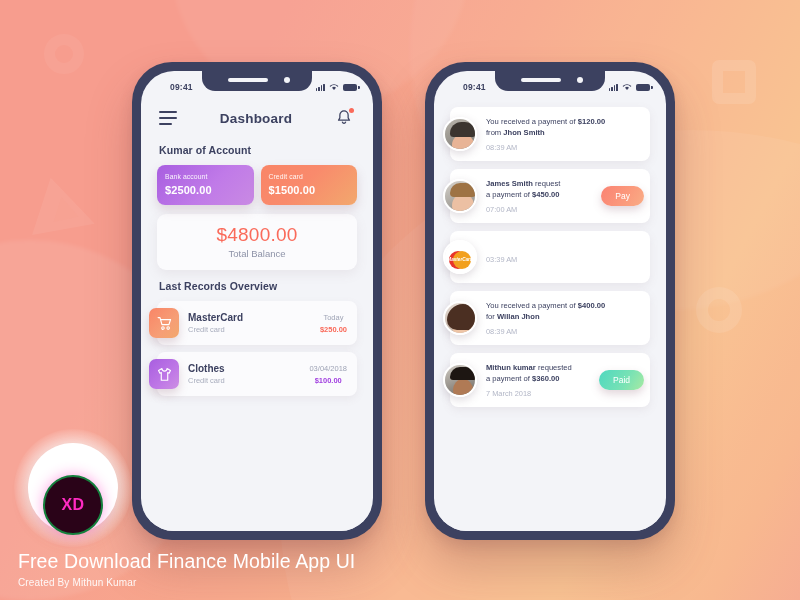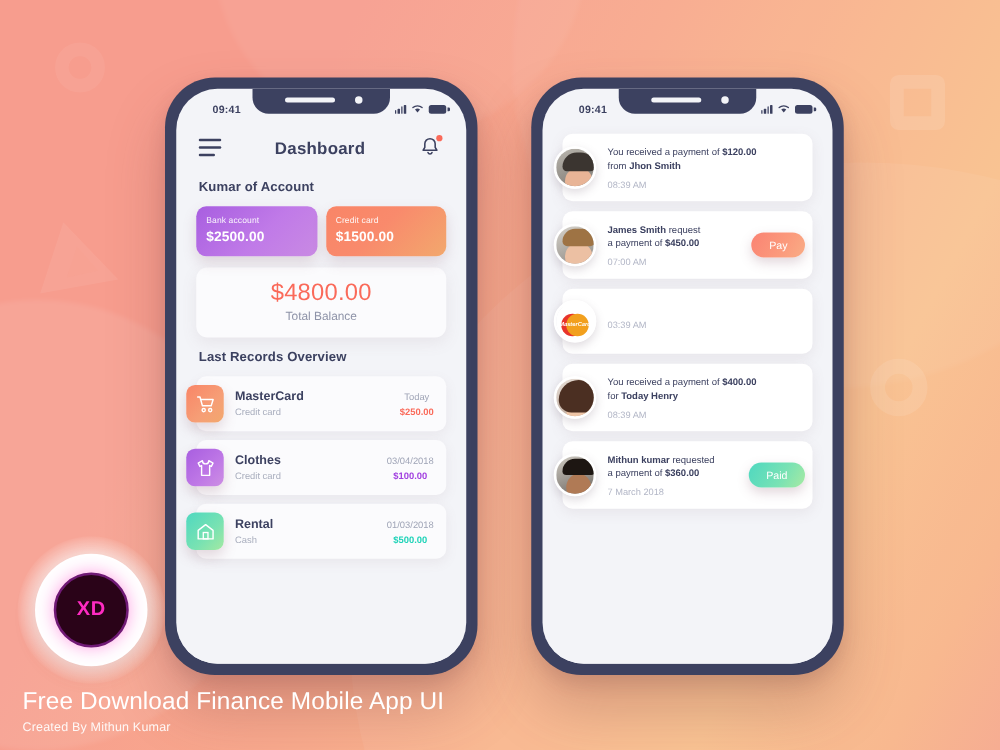--- a/index.html
+++ b/index.html
@@ -209,23 +209,23 @@
   .xd-halo {
     position:absolute; left:14px; top:429px; width:118px; height:118px;
     border-radius:50%; background:radial-gradient(circle, rgba(255,255,255,0.55) 55%, rgba(255,255,255,0) 72%);
   }
   .xd-ring {
     position:absolute; left:28px; top:443px; width:90px; height:90px;
     border-radius:50%; background:#fff;
     box-shadow:0 6px 18px rgba(150,80,80,0.16);
   }
   .xd-core {
-    position:absolute; left:43px; top:458px; width:60px; height:60px;
+    position:absolute; left:43px; top:475px; width:60px; height:60px;
     border-radius:50%; background:#2a0318;
-    border:2px solid #701a75;
+    border:2px solid #15803d;
     display:flex; align-items:center; justify-content:center;
     box-shadow:0 0 14px rgba(255,43,194,0.45);
   }
   .xd-core span { color:#ff2bc2; font-size:16px; font-weight:bold; letter-spacing:.5px; }
 
   
   .caption { position:absolute; left:18px; bottom:12px; }
   .caption-main { font-size:19.5px; color:#fff; letter-spacing:.1px; }
   .caption-sub { font-size:10px; color:#fff; opacity:.92; margin-top:4px; letter-spacing:.15px; }
 
@@ -357,36 +357,20 @@
           <div class="rec-mid">
             <div class="rec-name">Clothes</div>
             <div class="rec-sub">Credit card</div>
           </div>
           <div class="rec-right">
             <div class="rec-date">03/04/2018</div>
             <div class="rec-amt" style="color:#a241e0">$100.00</div>
           </div>
         </div>
 
-        <div class="rec">
-          <div class="rec-icon green">
-            <svg width="17" height="17" viewBox="0 0 20 20">
-              <path d="M3 8.6 L10 3.2 L17 8.6 V16.6 H3 Z" fill="none" stroke="#fff" stroke-width="1.35" stroke-linejoin="round"></path>
-              <rect x="7.8" y="10.6" width="4.4" height="6" fill="none" stroke="#fff" stroke-width="1.25"></rect>
-            </svg>
-          </div>
-          <div class="rec-mid">
-            <div class="rec-name">Rental</div>
-            <div class="rec-sub">Cash</div>
-          </div>
-          <div class="rec-right">
-            <div class="rec-date">01/03/2018</div>
-            <div class="rec-amt" style="color:#1fd3b8">$500.00</div>
-          </div>
-        </div>
       </div>
     </div>
 
     <div class="fade-bottom"></div>
     <div class="home-ind"></div>
   </div>
 </div>
 
 <div class="phone right">
   <div class="screen">
@@ -455,21 +439,21 @@
         </div>
       </div>
 
       <div class="notif">
         <div class="avatar">
             <div class="face f3"></div>
           </div>
         <div class="notif-mid">
           <div class="notif-text">
             <span>You received a payment of </span><b>$400.00</b><br>
-            <span>for </span><b>Today Henry</b>
+            <span>for </span><b>Willan Jhon</b>
           </div>
           <div class="notif-time">08:39 AM</div>
         </div>
       </div>
 
       <div class="notif">
         <div class="avatar">
             <div class="face f4"></div>
           </div>
         <div class="notif-mid">

